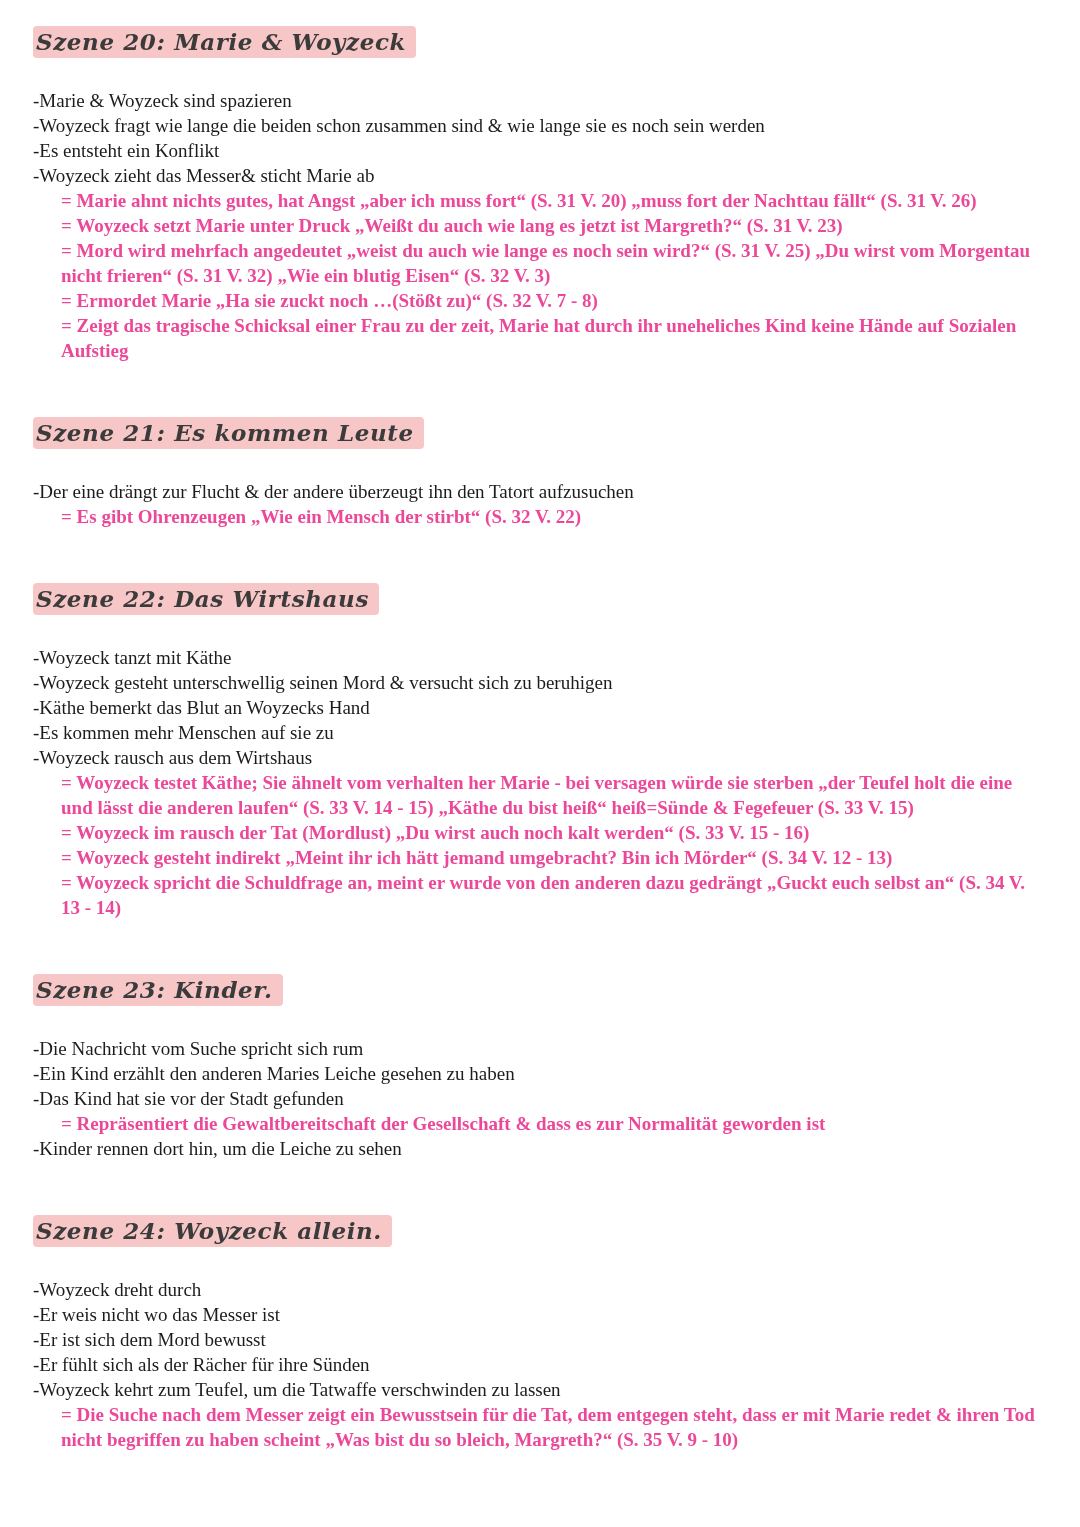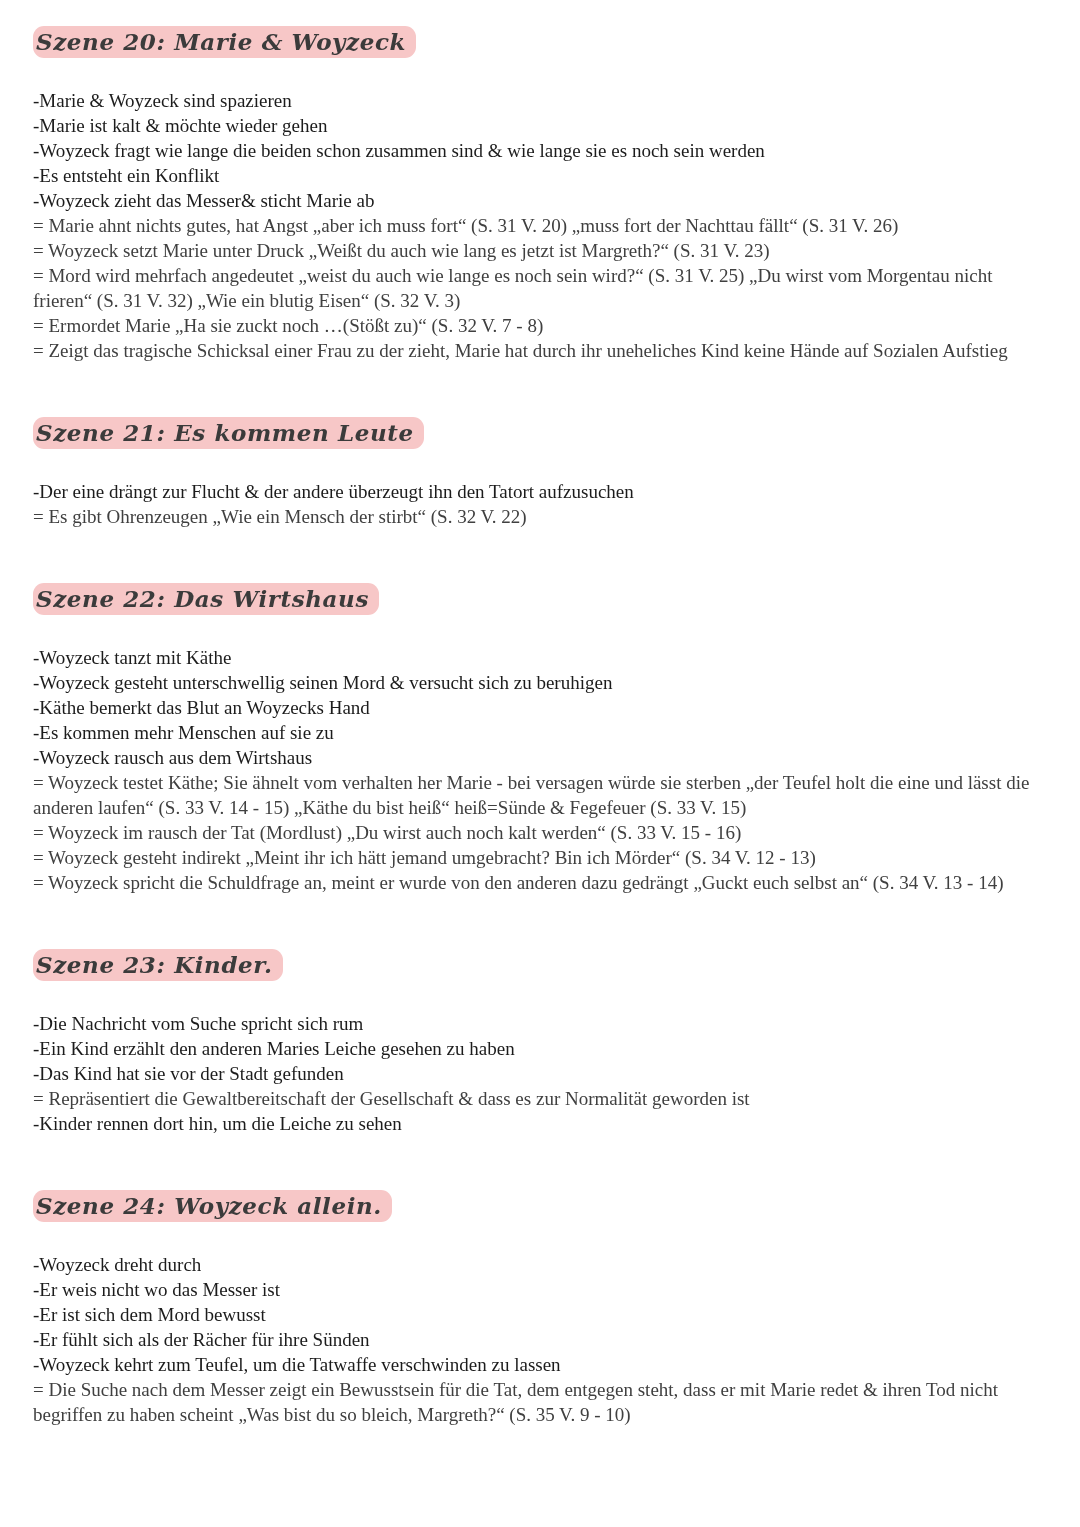--- a/index.html
+++ b/index.html
@@ -22,47 +22,46 @@
     font-weight: 600;
     font-size: 23px;
     letter-spacing: 0.6px;
     color: #3b3b3b;
     margin-bottom: 30px;
   }
   .hl {
     display: inline-block;
     background: #f7c7c7;
     padding: 2px 10px 3px 3px;
-    border-radius: 11px;
+    border-radius: 4px;
   }
   .line {
     font-size: 19px;
     line-height: 25px;
     max-width: 1014px;
     color: #1c1c1c;
   }
-  .line.bold { font-weight: normal; color: #404040; }
+  .line.bold { font-weight: bold; color: #ec4899; margin-left: 28px; }
 </style>
 </head>
 <body>
 
 <div class="page">
 
   <section class="scene">
     <h2 class="heading"><span class="hl">Szene 20: Marie &amp; Woyzeck</span></h2>
     <p class="line">-Marie &amp; Woyzeck sind spazieren</p>
-    <p class="line">-Marie ist kalt &amp; möchte wieder gehen</p>
     <p class="line">-Woyzeck fragt wie lange die beiden schon zusammen sind &amp; wie lange sie es noch sein werden</p>
     <p class="line">-Es entsteht ein Konflikt</p>
     <p class="line">-Woyzeck zieht das Messer&amp; sticht Marie ab</p>
     <p class="line bold">= Marie ahnt nichts gutes, hat Angst „aber ich muss fort“ (S. 31 V. 20) „muss fort der Nachttau fällt“ (S. 31 V. 26)</p>
     <p class="line bold">= Woyzeck setzt Marie unter Druck „Weißt du auch wie lang es jetzt ist Margreth?“ (S. 31 V. 23)</p>
     <p class="line bold">= Mord wird mehrfach angedeutet „weist du auch wie lange es noch sein wird?“ (S. 31 V. 25) „Du wirst vom Morgentau nicht frieren“ (S. 31 V. 32) „Wie ein blutig Eisen“ (S. 32 V. 3)</p>
     <p class="line bold">= Ermordet Marie „Ha sie zuckt noch …(Stößt zu)“  (S. 32 V. 7 - 8)</p>
-    <p class="line bold">= Zeigt das tragische Schicksal einer Frau zu der zieht, Marie hat durch ihr uneheliches Kind keine Hände auf Sozialen Aufstieg</p>
+    <p class="line bold">= Zeigt das tragische Schicksal einer Frau zu der zeit, Marie hat durch ihr uneheliches Kind keine Hände auf Sozialen Aufstieg</p>
   </section>
 
   <section class="scene">
     <h2 class="heading"><span class="hl">Szene 21: Es kommen Leute</span></h2>
     <p class="line">-Der eine drängt zur Flucht &amp; der andere überzeugt ihn den Tatort aufzusuchen</p>
     <p class="line bold">= Es gibt Ohrenzeugen „Wie ein Mensch der stirbt“ (S. 32 V. 22)</p>
   </section>
 
   <section class="scene">
     <h2 class="heading"><span class="hl">Szene 22: Das Wirtshaus</span></h2>

